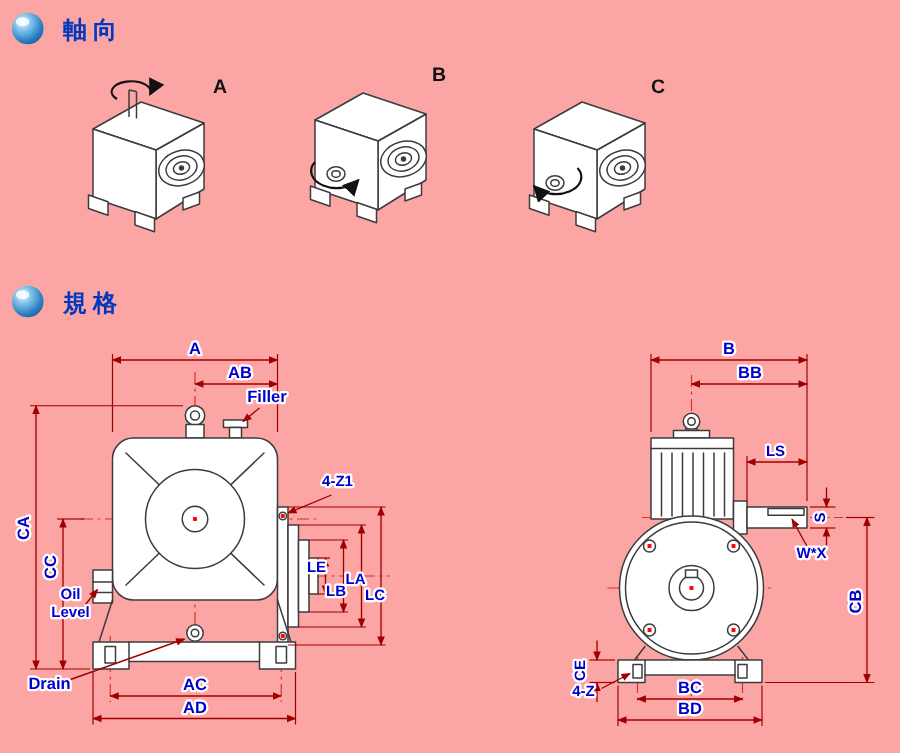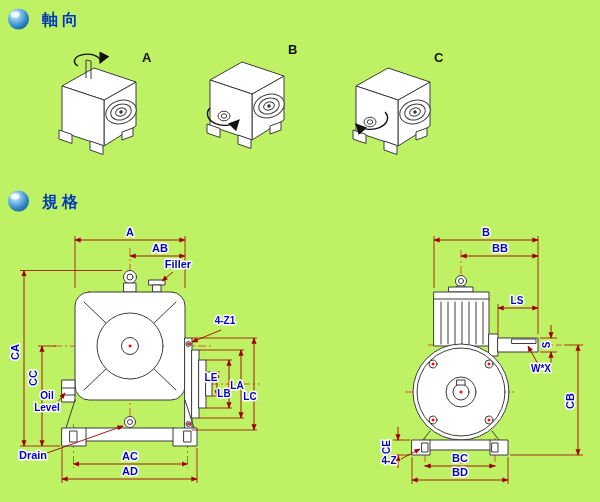--- a/index.html
+++ b/index.html
@@ -1,16 +1,16 @@
 <!DOCTYPE html>
 <html><head>
 <meta charset="utf-8">
 <style>
   html,body{margin:0;padding:0;background:#fff;}
-  .page{position:relative;width:600px;height:502px;background:#bef264;overflow:hidden;
+  .page{position:relative;width:600px;height:502px;background:#fca5a5;overflow:hidden;
         font-family:"Liberation Sans", sans-serif;}
   svg{display:block;}
   
   .title{font-family:"Liberation Sans", sans-serif;font-size:16px;font-weight:bold;
          fill:#0038c0;letter-spacing:4px;}
   
   .varlbl{font-family:"Liberation Sans", sans-serif;font-size:13px;font-weight:bold;fill:#111;}
   
   .lbl{font-family:"Liberation Sans", sans-serif;font-size:11px;font-weight:bold;fill:#0000cd;
        paint-order:stroke fill;stroke:#ffffff;stroke-width:3px;stroke-linejoin:round;}

